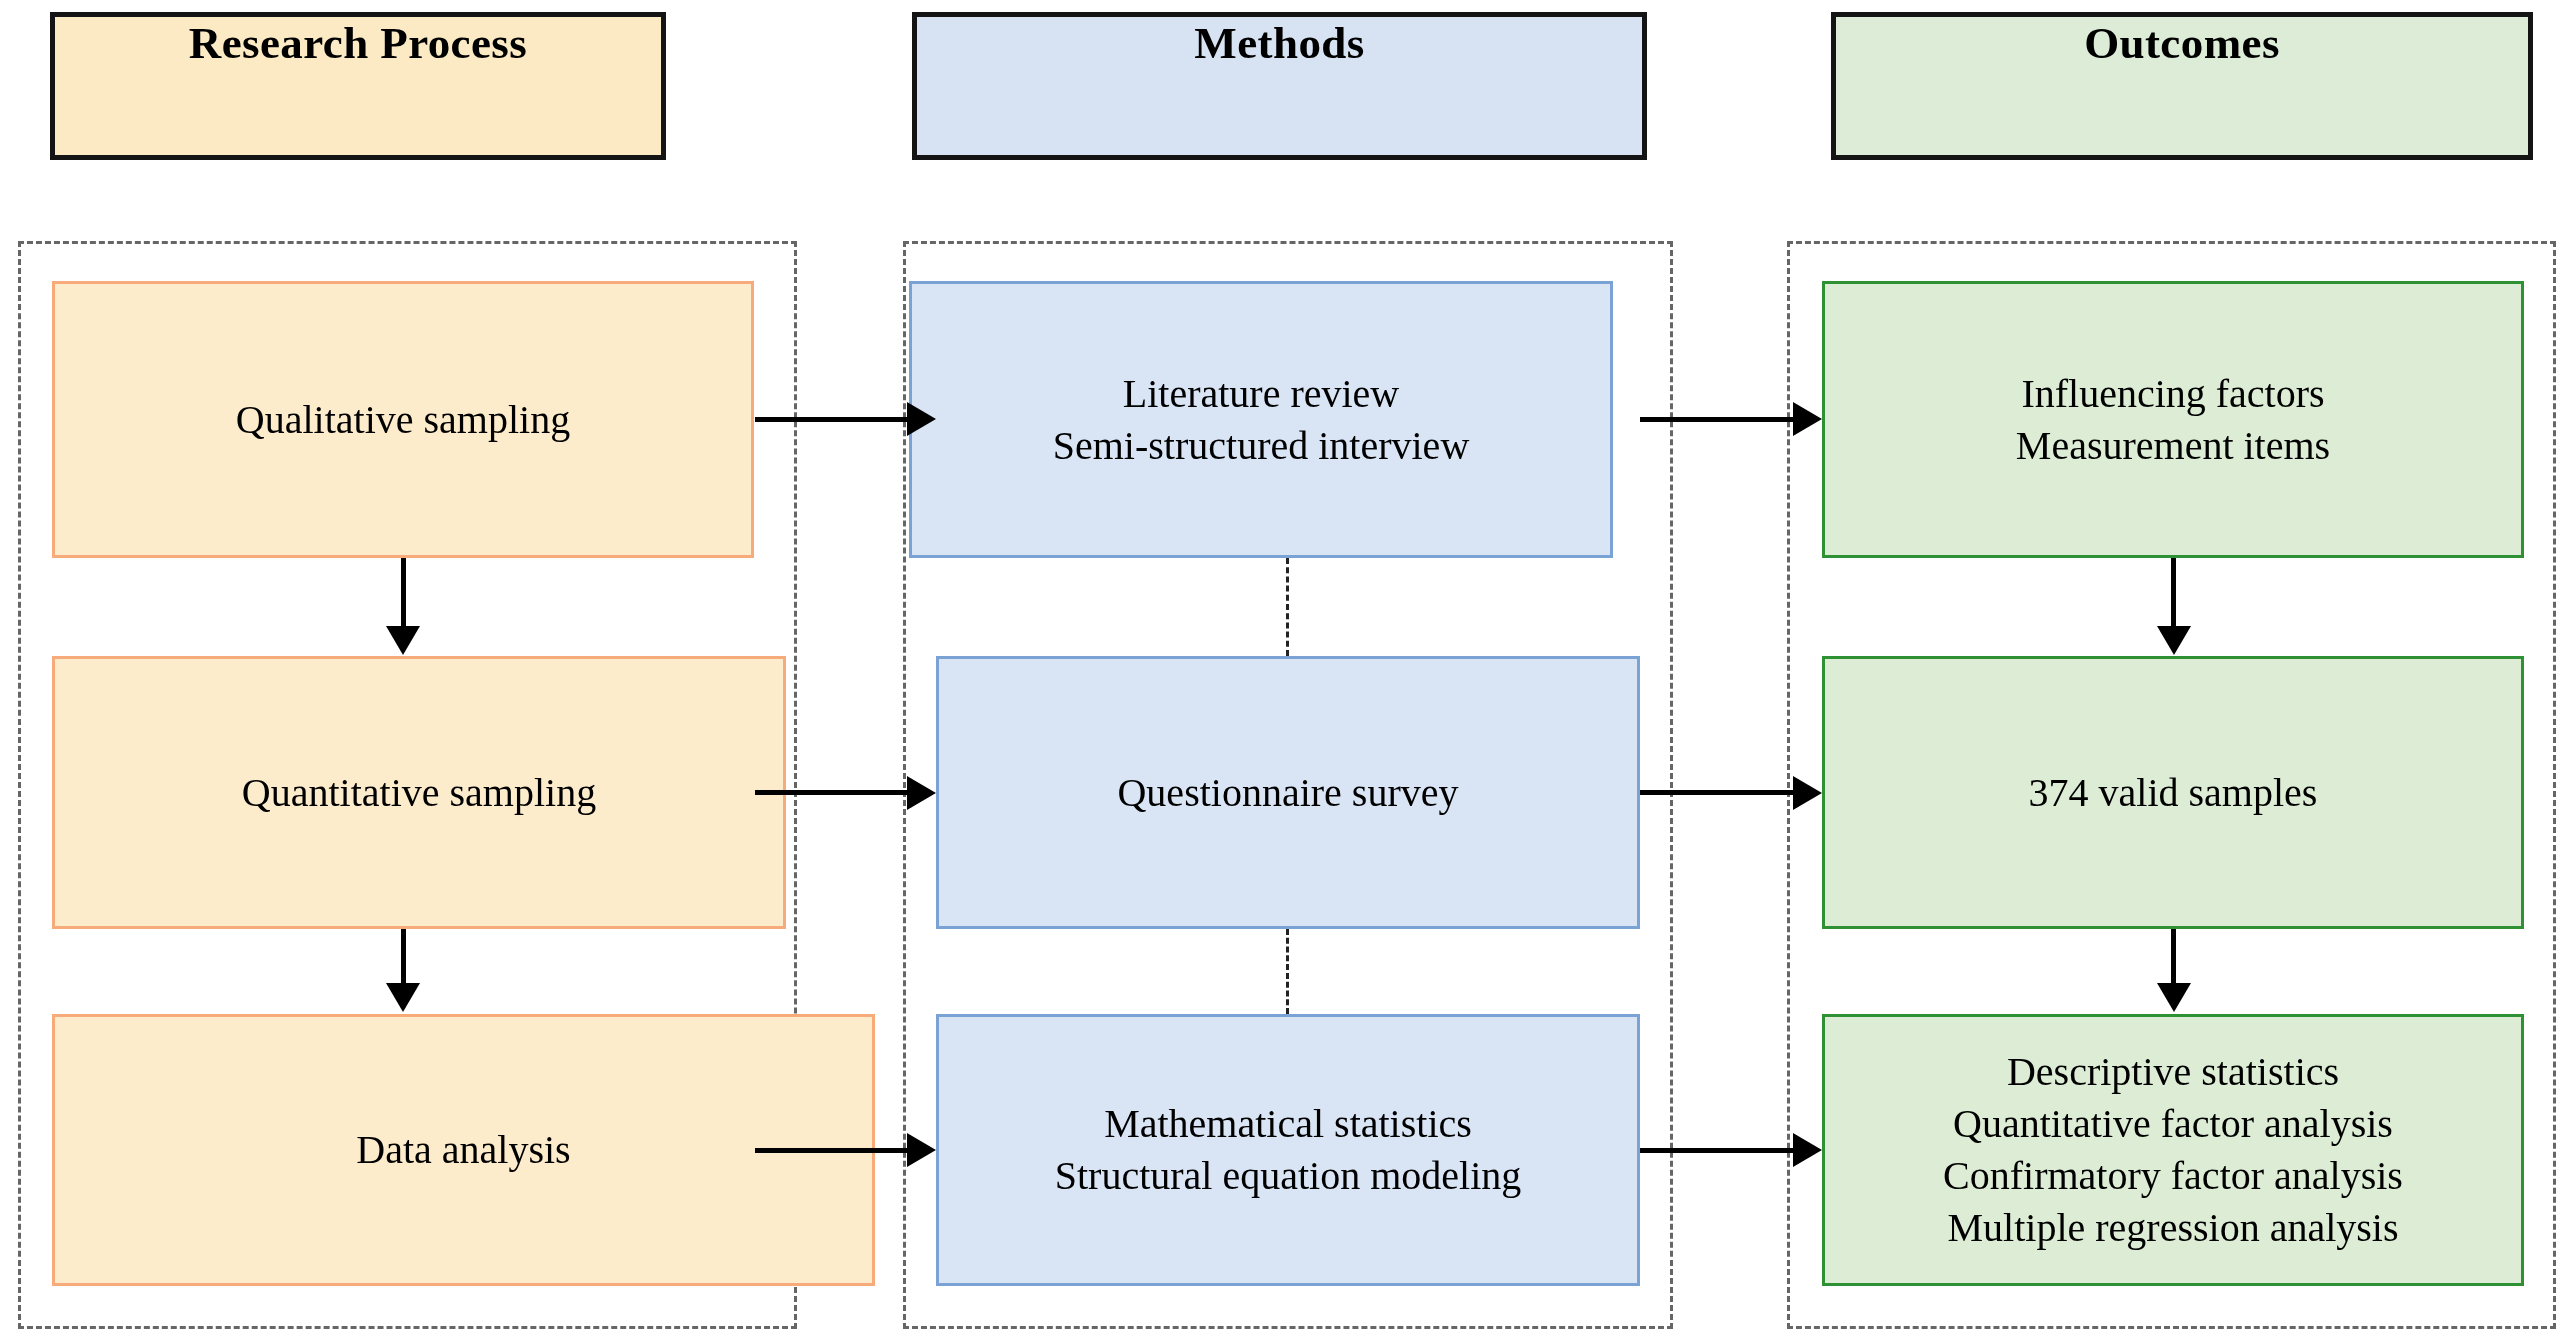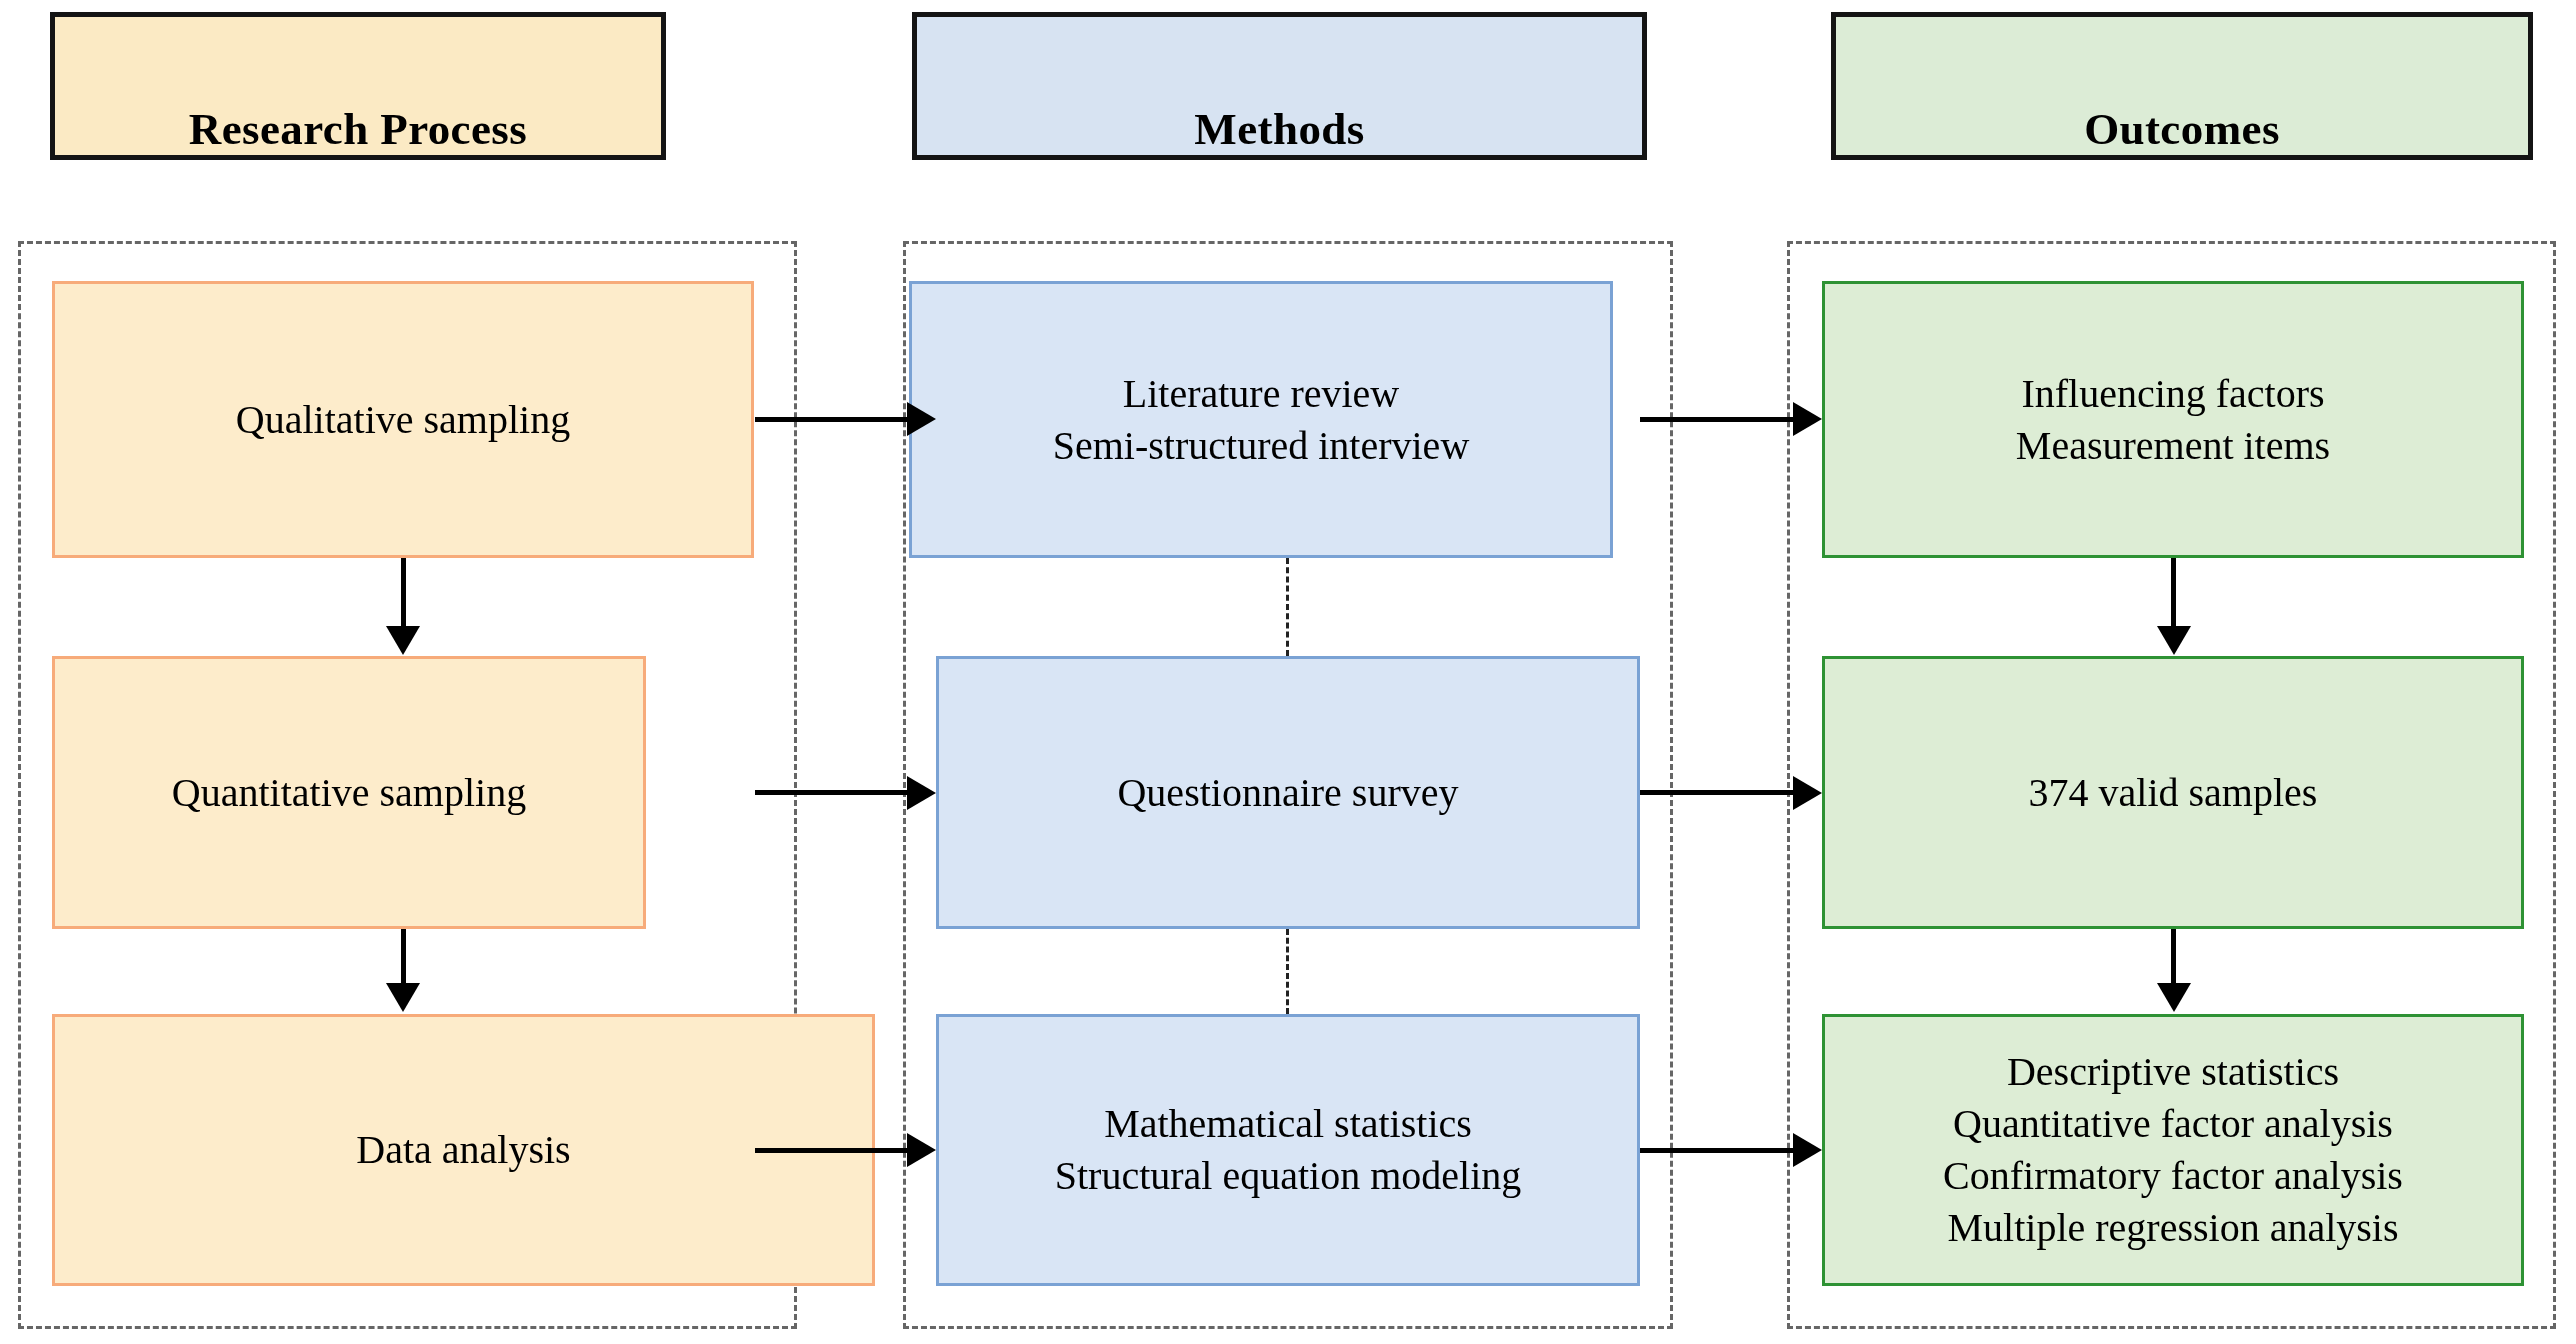--- a/index.html
+++ b/index.html
@@ -6,21 +6,21 @@
   #canvas{
     position:relative;width:2576px;height:1345px;
     background:#ffffff;overflow:hidden;
     font-family:"Liberation Serif","DejaVu Serif",serif;
   }
   
   .header-box{
     position:absolute;
     border:5.4px solid #141414;
     box-sizing:border-box;
-    display:flex;align-items:flex-end;justify-content:center;
+    display:flex;align-items:flex-start;justify-content:center;
     font-weight:bold;
     font-size:45px;
     color:#000000;
     letter-spacing:0.4px;
   }
   
   .dashed-col{
     position:absolute;
     box-sizing:border-box;
     border:3.8px dashed #666666;
@@ -73,21 +73,21 @@
   </div>
 
   <div class="dashed-col" style="left:17.7px;top:241px;width:779px;height:1088px;"></div>
   <div class="dashed-col" style="left:903px;top:241px;width:770px;height:1088px;"></div>
   <div class="dashed-col" style="left:1787px;top:241px;width:769px;height:1088px;"></div>
 
   <div class="node" style="left:52px;top:281px;width:702px;height:277px;background:#fdeccb;border-color:#f7ab7a;text-align:center;">
     <span class="line">Qualitative sampling</span>
   </div>
 
-  <div class="node" style="left:52px;top:656px;width:594px;height:273px;background:#fdeccb;border-color:#f7ab7a;">
+  <div class="node" style="left:52px;top:656px;width:734px;height:273px;background:#fdeccb;border-color:#f7ab7a;">
     <span class="line">Quantitative sampling</span>
   </div>
 
   <div class="node" style="left:52px;top:1014px;width:823px;height:272px;background:#fdeccb;border-color:#f7ab7a;">
     <span class="line">Data analysis</span>
   </div>
 
   <div class="node" style="left:909px;top:281px;width:704px;height:277px;background:#d9e5f5;border-color:#7aa2d4;">
     <span class="line">Literature review</span>
     <span class="line">Semi-structured interview</span>

